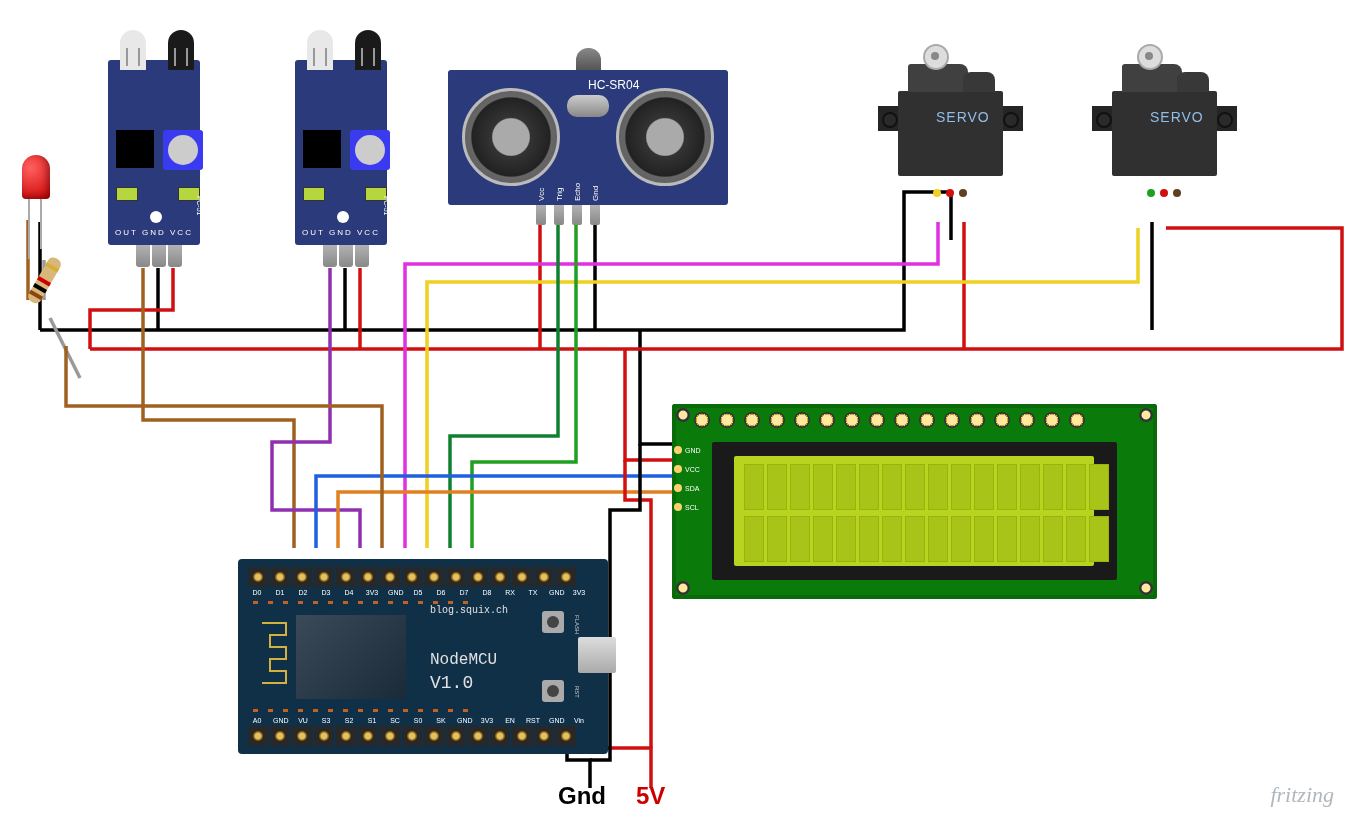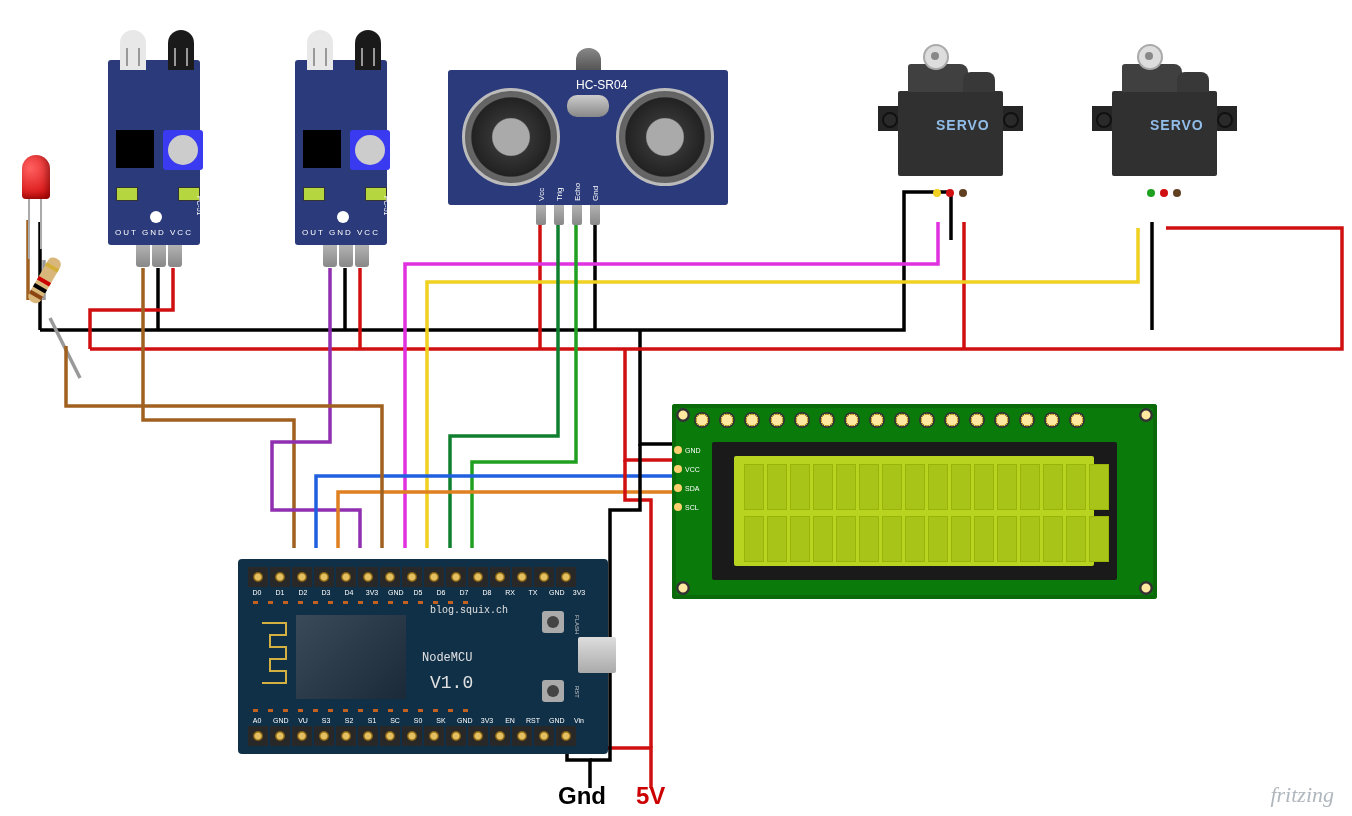--- a/index.html
+++ b/index.html
@@ -63,37 +63,37 @@
   }
   .resistor-body .band { position:absolute; top:0; width:4px; height:14px; }
 
   
   .hcsr04 {
     width: 280px; height: 135px;
     background:#2a3a7a; border-radius:3px;
   }
   .hcsr04 .cap { position:absolute; top:-22px; left:128px; width:25px; height:22px; background:linear-gradient(#888,#555); border-radius:12px 12px 0 0;}
   .hcsr04 .eye { position:absolute; top:18px; width:92px; height:92px; background:radial-gradient(circle,#aaa 28%, #333 30%, #222 60%, #666 62%, #555 100%); border-radius:50%; border:3px solid #bbb;}
-  .hcsr04 .label { position:absolute; top:8px; left:128px; color:#fff; font-size:12px;}
+  .hcsr04 .label { position:absolute; top:8px; left:140px; color:#fff; font-size:12px;}
   .hcsr04 .xtal { position:absolute; top:25px; left:119px; width:42px; height:22px; background:linear-gradient(#ccc,#888); border-radius:10px;}
   .hcsr04 .pin { position:absolute; bottom:-20px; width:10px; height:20px; background:linear-gradient(#b2b2b2,#888); border-radius:0 0 2px 2px;}
   .hcsr04 .pinlbl { position:absolute; bottom:4px; color:#fff; font-size:8px; transform:rotate(-90deg); transform-origin:left bottom;}
 
   
   .servo {
     width: 145px; height: 155px;
     position:absolute;
   }
   .servo .body { position:absolute; top:55px; left:20px; width:105px; height:85px; background:#303030; border-radius:2px;}
   .servo .ears { position:absolute; top:70px; left:0; width:145px; height:25px; background:#252525;}
   .servo .top  { position:absolute; top:28px; left:30px; width:60px; height:28px; background:#404040; border-radius:3px 8px 0 0;}
   .servo .top2 { position:absolute; top:36px; left:85px; width:32px; height:20px; background:#383838; border-radius:8px 8px 0 0;}
   .servo .hub  { position:absolute; top:8px; left:45px; width:22px; height:22px; background:#ddd; border-radius:50%; border:2px solid #aaa;}
   .servo .hub::after { content:""; position:absolute; top:6px;left:6px;width:8px;height:8px;background:#888;border-radius:50%;}
-  .servo .lbl  { position:absolute; top:81px; left:58px; color:#92bde8; font-size:14px; font-weight:bold; letter-spacing:1px;}
+  .servo .lbl  { position:absolute; top:73px; left:58px; color:#92bde8; font-size:14px; font-weight:normal; letter-spacing:1px;}
   .servo .ehole{ position:absolute; top:76px; width:12px;height:12px; border:2px solid #111; border-radius:50%; background:#2a2a2a;}
 
   
   .lcd-board {
     width:485px; height:195px; background:#0a7a0a; border-radius:3px;
     box-shadow:inset 0 0 0 4px #0a6a0a;
   }
   .lcd-board .holes { position:absolute; top:8px; left:22px; display:flex; gap:9px;}
   .lcd-board .holes .h { width:16px;height:16px;border-radius:50%;background:radial-gradient(#ffe9a0 45%, #b8960f 50%, #ffe9a0 55%, #333 58%);}
   .lcd-board .screen {
@@ -477,21 +477,21 @@
       <div class="s"></div>
       <div class="s"></div>
     </div>
   <div class="ant">
     <svg width="30" height="70">
         <path d="M2 2 H26 V14 H10 V26 H26 V38 H10 V50 H26 V62 H2"></path>
       </svg>
   </div>
   <div class="chip"></div>
   <div class="silktxt" style="top:46px; left:192px; font-size:10px;">blog.squix.ch</div>
-  <div class="silktxt" style="top:92px; left:184px; font-size:12px;">NodeMCU</div>
+  <div class="silktxt" style="top:92px; left:192px; font-size:16px;">NodeMCU</div>
   <div class="silktxt" style="top:114px; left:192px; font-size:18px;">V1.0</div>
   <div class="btn" style="top:52px; right:44px;"></div>
   <div style="position:absolute;top:56px;right:28px;font-size:6px;color:#ccc;writing-mode:vertical-rl;">FLASH</div>
   <div class="btn" style="bottom:52px; right:44px;"></div>
   <div style="position:absolute;bottom:56px;right:28px;font-size:6px;color:#ccc;writing-mode:vertical-rl;">RST</div>
   <div class="usb"></div>
 </div>
 
 <div class="power-label" style="left:558px; top:782px; color:#000;">Gnd</div>
 <div class="power-label" style="left:636px; top:782px; color:#c00;">5V</div>

